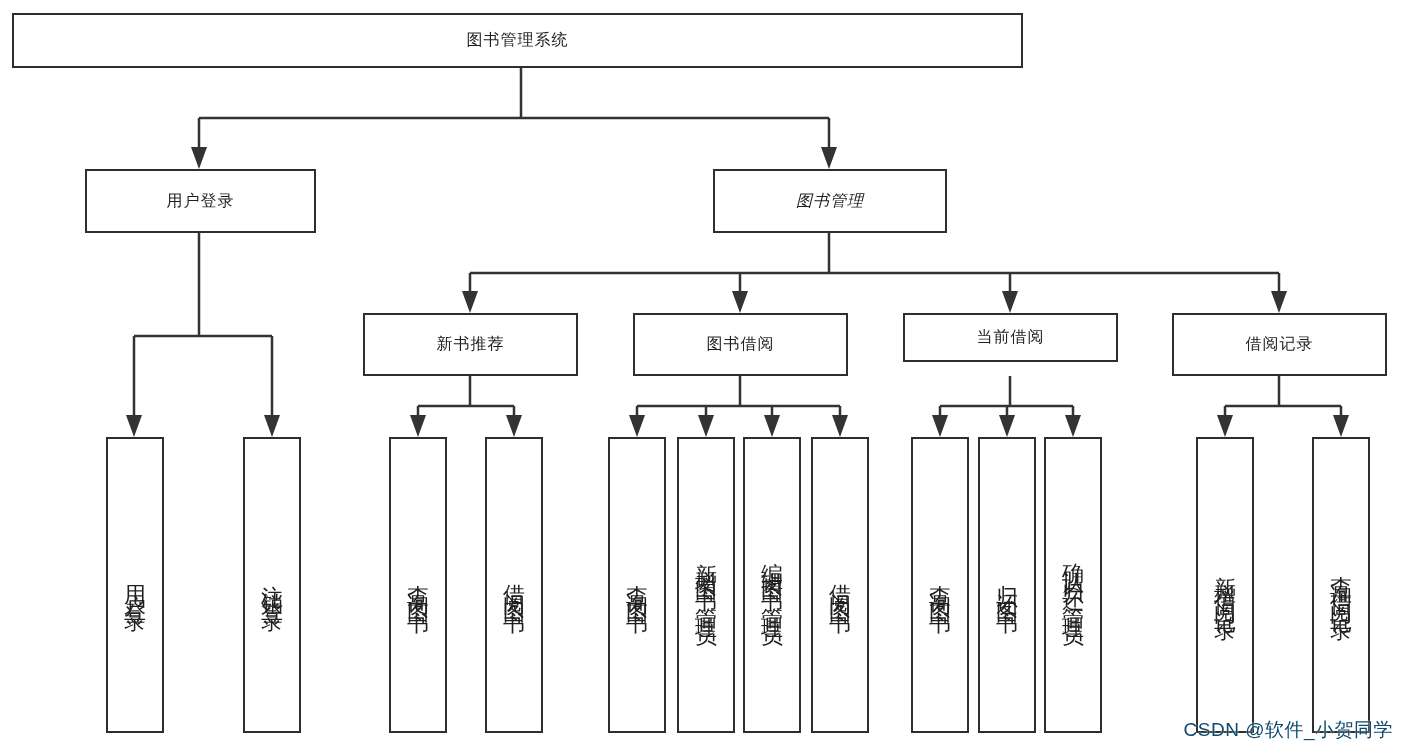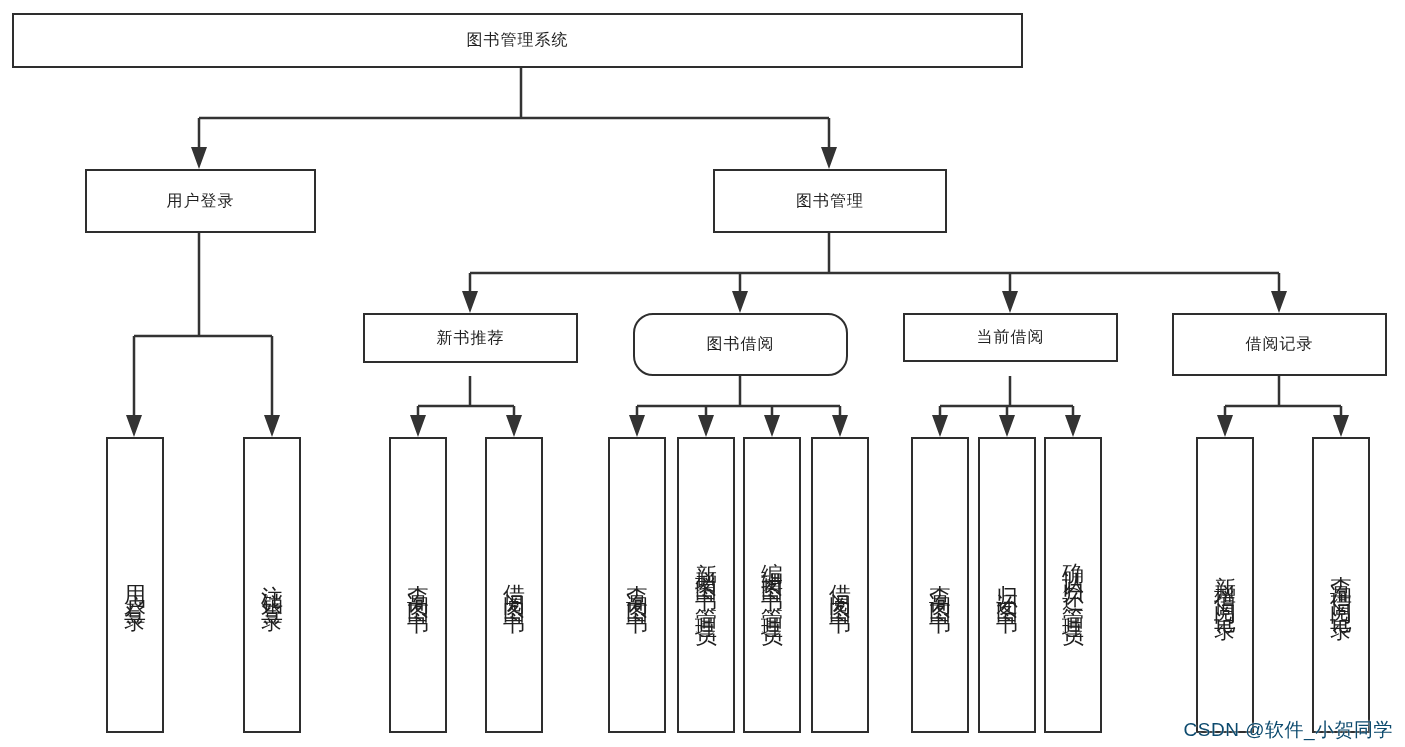--- a/index.html
+++ b/index.html
@@ -78,28 +78,28 @@
              M1217 415 L1233 415 L1225 437 Z  M1333 415 L1349 415 L1341 437 Z"></path>
   </svg>
 
   <div class="node" style="left:12px; top:13px; width:1011px; height:55px;">
     <span class="h-label">图书管理系统</span>
   </div>
 
   <div class="node" style="left:85px; top:169px; width:231px; height:64px;">
     <span class="h-label">用户登录</span>
   </div>
-  <div class="node" style="left:713px; top:169px; width:234px; height:64px;">
+  <div class="node" style="left:713px; top:169px; width:234px; height:64px;font-style:italic;">
     <span class="h-label">图书管理</span>
   </div>
 
-  <div class="node" style="left:363px; top:313px; width:215px; height:50px;">
+  <div class="node" style="left:363px; top:313px; width:215px; height:63px;">
     <span class="h-label">新书推荐</span>
   </div>
-  <div class="node" style="left:633px; top:313px; width:215px; height:63px;border-radius:20px;">
+  <div class="node" style="left:633px; top:313px; width:215px; height:63px;">
     <span class="h-label">图书借阅</span>
   </div>
   <div class="node" style="left:903px; top:313px; width:215px; height:49px;">
     <span class="h-label">当前借阅</span>
   </div>
   <div class="node" style="left:1172px; top:313px; width:215px; height:63px;">
     <span class="h-label">借阅记录</span>
   </div>
 
   <div class="node" style="left:106px; top:437px; width:58px; height:296px;">

